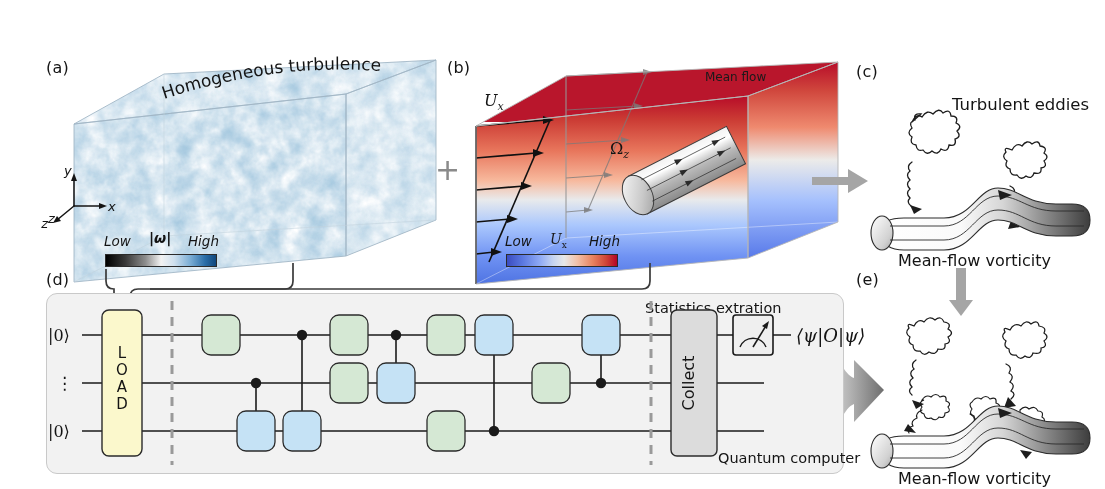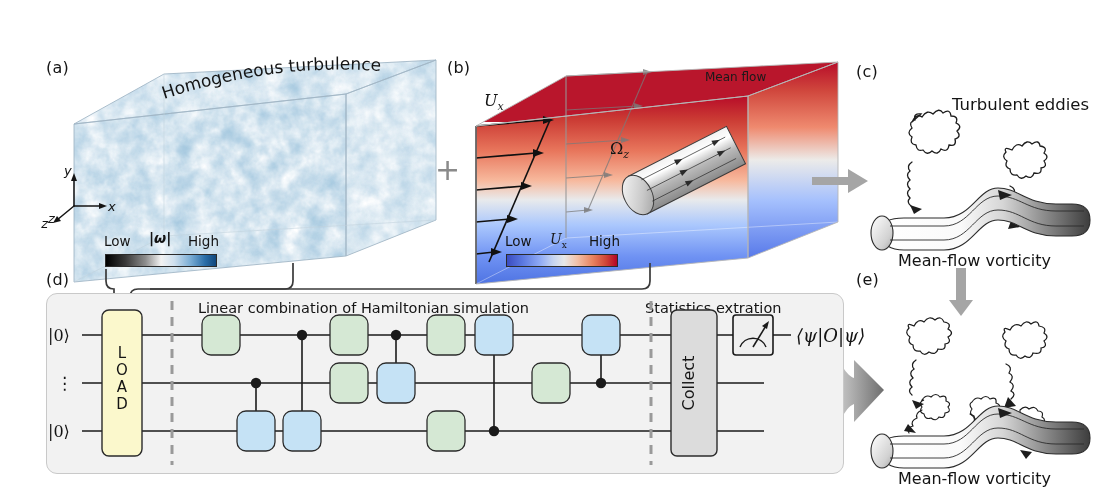--- a/index.html
+++ b/index.html
@@ -1,21 +1,21 @@
 <!DOCTYPE html>
 <html><head>
 <meta charset="utf-8">
 <style>
   html,body{margin:0;padding:0;background:#ffffff;}
   body{width:1105px;height:489px;position:relative;overflow:hidden;
        font-family:"DejaVu Sans","Liberation Sans",sans-serif;color:#1a1a1a;}
   #stage{position:absolute;left:0;top:0;width:1105px;height:489px;}
   .abs{position:absolute;}
   .panel-tag{font-size:16px;color:#141414;letter-spacing:.2px;}
-  .cb-label{font-size:13.5px;color:#141414;}
+  .cb-label{font-size:13.5px;color:#141414;font-style:italic;}
   .cb-mid{font-size:14px;color:#141414;}
   .ital{font-style:italic;}
   svg{display:block;overflow:visible;}
 </style>
 </head>
 <body>
 
 <div id="stage">
 
 <div class="abs" style="left:46px;top:58px;">
@@ -423,22 +423,22 @@
       <stop offset="45%" stop-color="#b5b5b5"></stop>
       <stop offset="100%" stop-color="#6e6e6e"></stop>
     </linearGradient>
   </defs>
   <path d="M2,0 C22,30 26,44 36,48 L36,30 L66,60 L36,92 L36,74 C26,78 22,94 2,126 Z" fill="url(#bigArrow)"></path>
 </svg>
 
 <div class="abs" style="left:46px;top:293px;width:796px;height:179px;
             background:#f2f2f2;border:1px solid #c9c9c9;border-radius:11px;"></div>
 
-<div class="abs" style="left:198px;top:300px;font-size:14.5px;color:#141414;white-space:nowrap;">Linear combination of Hamiltonian simulation</div>
 <div class="abs" style="left:645px;top:300px;font-size:14.5px;color:#141414;white-space:nowrap;">Statistics extration</div>
+<div class="abs" style="left:718px;top:450px;font-size:14.5px;color:#141414;white-space:nowrap;">Quantum computer</div>
 
 <svg class="abs" style="left:46px;top:293px;" width="796" height="179" viewBox="0 0 796 179">
 
   <g stroke="#1a1a1a" stroke-width="1.5">
     <line x1="36" y1="42" x2="718" y2="42"></line>
     <line x1="36" y1="90" x2="718" y2="90"></line>
     <line x1="36" y1="138" x2="718" y2="138"></line>
   </g>
 
   <text x="2" y="48" font-size="16" fill="#141414" font-family="'DejaVu Serif','Liberation Serif',serif"><tspan>|0⟩</tspan></text>

